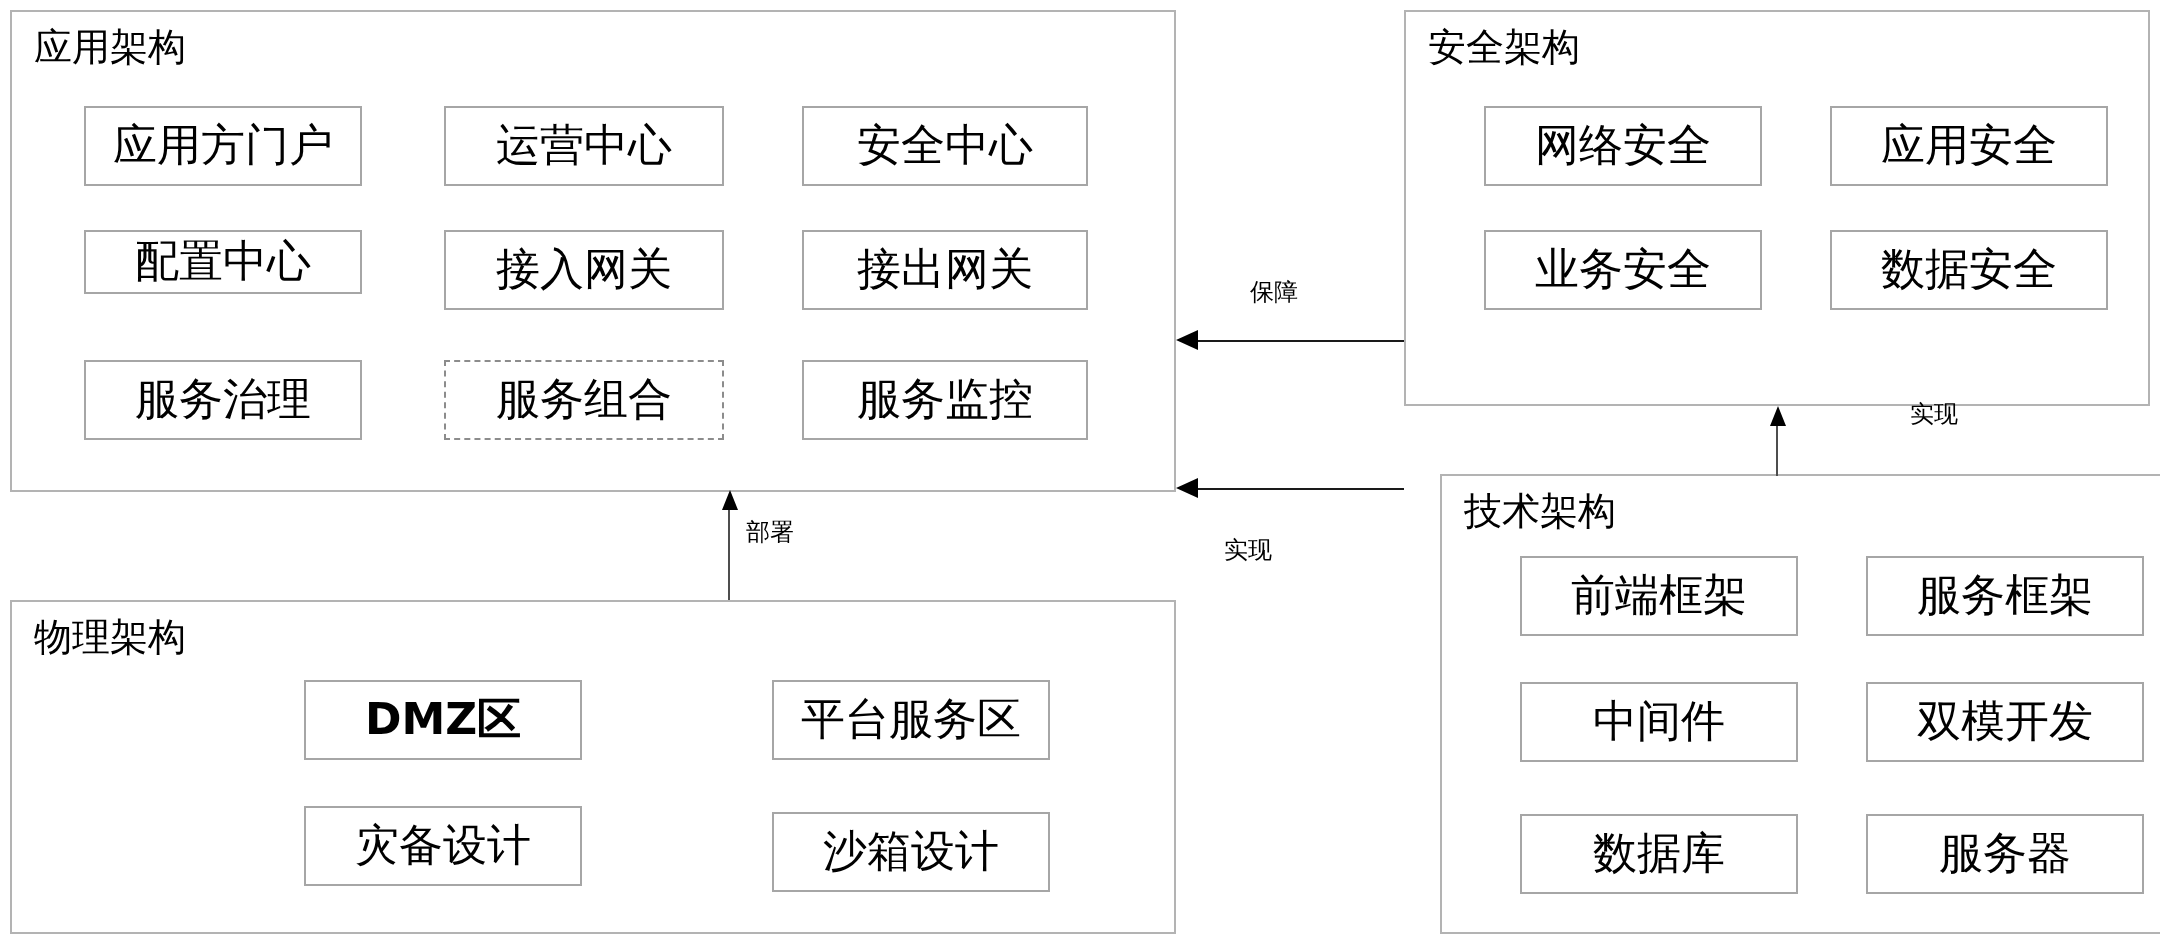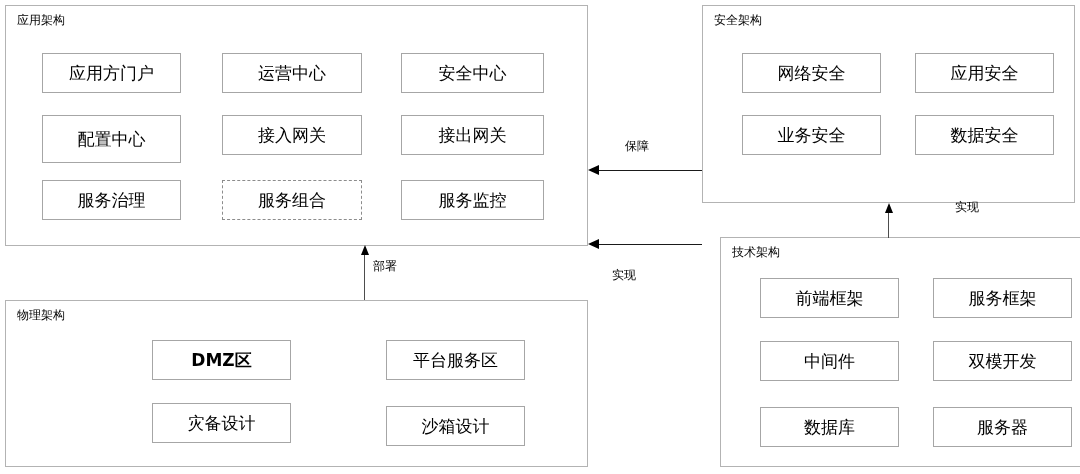--- a/index.html
+++ b/index.html
@@ -20,36 +20,36 @@
   .group {
     position: absolute;
     box-sizing: border-box;
     border: 1px solid #b3b3b3;
     background: #ffffff;
   }
   .group-title {
     position: absolute;
     left: 11px;
     top: 7px;
-    font-size: 12px;
+    font-size: 19px;
     color: #000000;
     line-height: 1.2;
     white-space: nowrap;
   }
 
   
   .node {
     position: absolute;
     box-sizing: border-box;
     border: 1px solid #a6a6a6;
     background: #ffffff;
     display: flex;
     align-items: center;
     justify-content: center;
-    font-size: 17px;
+    font-size: 22px;
     color: #000000;
     white-space: nowrap;
   }
   .node.dashed {
     border: 1px dashed #8c8c8c;
   }
   .node.bold {
     font-weight: bold;
   }
 
@@ -92,21 +92,21 @@
 
 <div id="canvas">
 
   <div class="group" style="left:5px; top:5px; width:583px; height:241px;">
     <div class="group-title">应用架构</div>
 
     <div class="node" style="left:36px; top:47px; width:139px; height:40px;">应用方门户</div>
     <div class="node" style="left:395px; top:47px; width:143px; height:40px;">安全中心</div>
     <div class="node" style="left:216px; top:47px; width:140px; height:40px;">运营中心</div>
 
-    <div class="node" style="left:36px; top:109px; width:139px; height:48px;">配置中心</div>
+    <div class="node" style="left:36px; top:109px; width:139px; height:32px;">配置中心</div>
     <div class="node" style="left:216px; top:109px; width:140px; height:40px;">接入网关</div>
     <div class="node" style="left:395px; top:109px; width:143px; height:40px;">接出网关</div>
 
     <div class="node" style="left:36px; top:174px; width:139px; height:40px;">服务治理</div>
     <div class="node dashed" style="left:216px; top:174px; width:140px; height:40px;">服务组合</div>
     <div class="node" style="left:395px; top:174px; width:143px; height:40px;">服务监控</div>
   </div>
 
   <div class="group" style="left:702px; top:5px; width:373px; height:198px;">
     <div class="group-title">安全架构</div>

